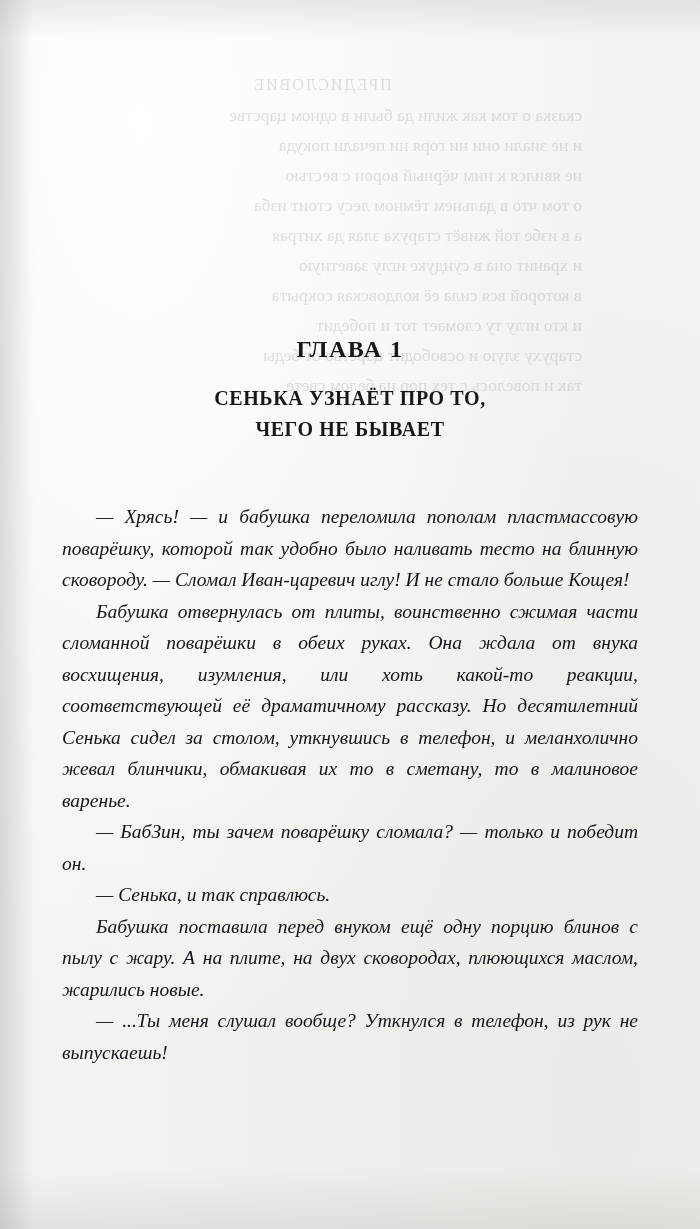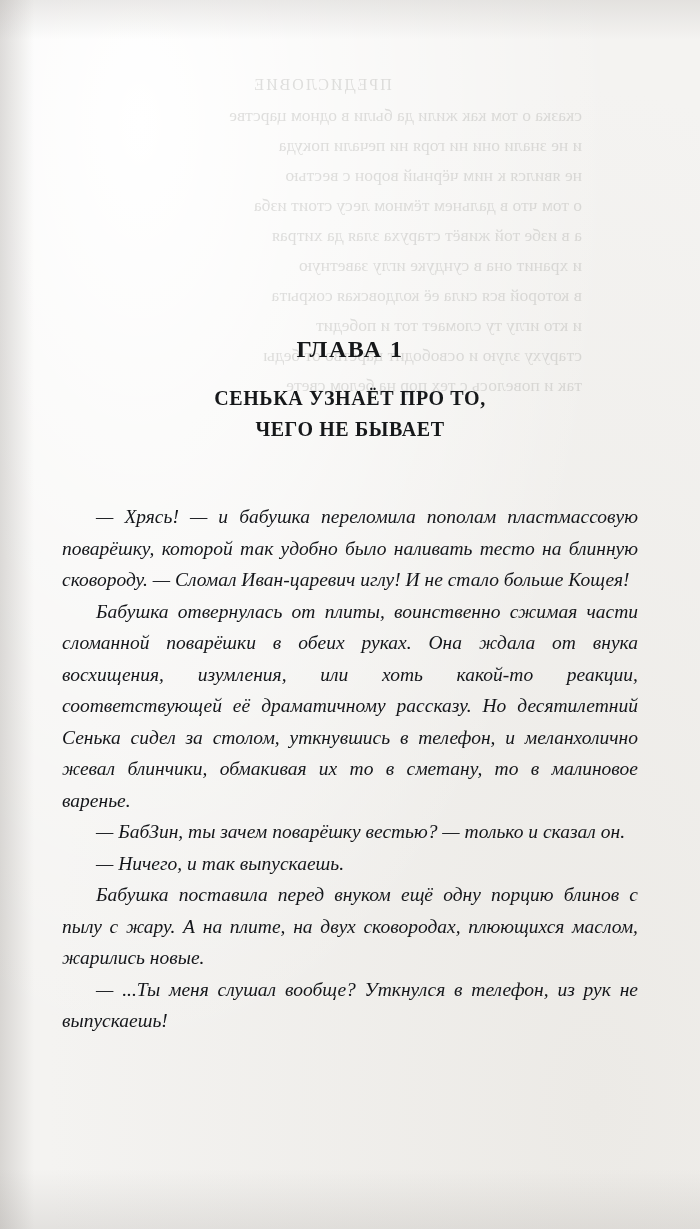--- a/index.html
+++ b/index.html
@@ -154,22 +154,22 @@
       <div class="chapter-number">ГЛАВА 1</div>
       <div class="chapter-title">
         <span>СЕНЬКА УЗНАЁТ ПРО ТО,</span>
         <span class="line2">ЧЕГО НЕ БЫВАЕТ</span>
       </div>
     </div>
 
     <div class="body-text">
       <p>— Хрясь! — и бабушка переломила пополам пластмассовую поварёшку, которой так удобно было наливать тесто на блинную сковороду. — Сломал Иван-царевич иглу! И не стало больше Кощея!</p>
       <p>Бабушка отвернулась от плиты, воинственно сжимая части сломанной поварёшки в обеих руках. Она ждала от внука восхищения, изумления, или хоть какой-то реакции, соответствующей её драматичному рассказу. Но десятилетний Сенька сидел за столом, уткнувшись в телефон, и меланхолично жевал блинчики, обмакивая их то в сметану, то в малиновое варенье.</p>
-      <p>— БабЗин, ты зачем поварёшку вестью? — только и сказал он.</p>
-      <p>— Ничего, и так выпускаешь.</p>
+      <p>— БабЗин, ты зачем поварёшку сломала? — только и победит он.</p>
+      <p>— Сенька, и так справлюсь.</p>
       <p>Бабушка поставила перед внуком ещё одну порцию блинов с пылу с жару. А на плите, на двух сковородах, плюющихся маслом, жарились новые.</p>
       <p>— ...Ты меня слушал вообще? Уткнулся в телефон, из рук не выпускаешь!</p>
     </div>
 
   </div>
 
 
 </div>
 
 </body></html>

